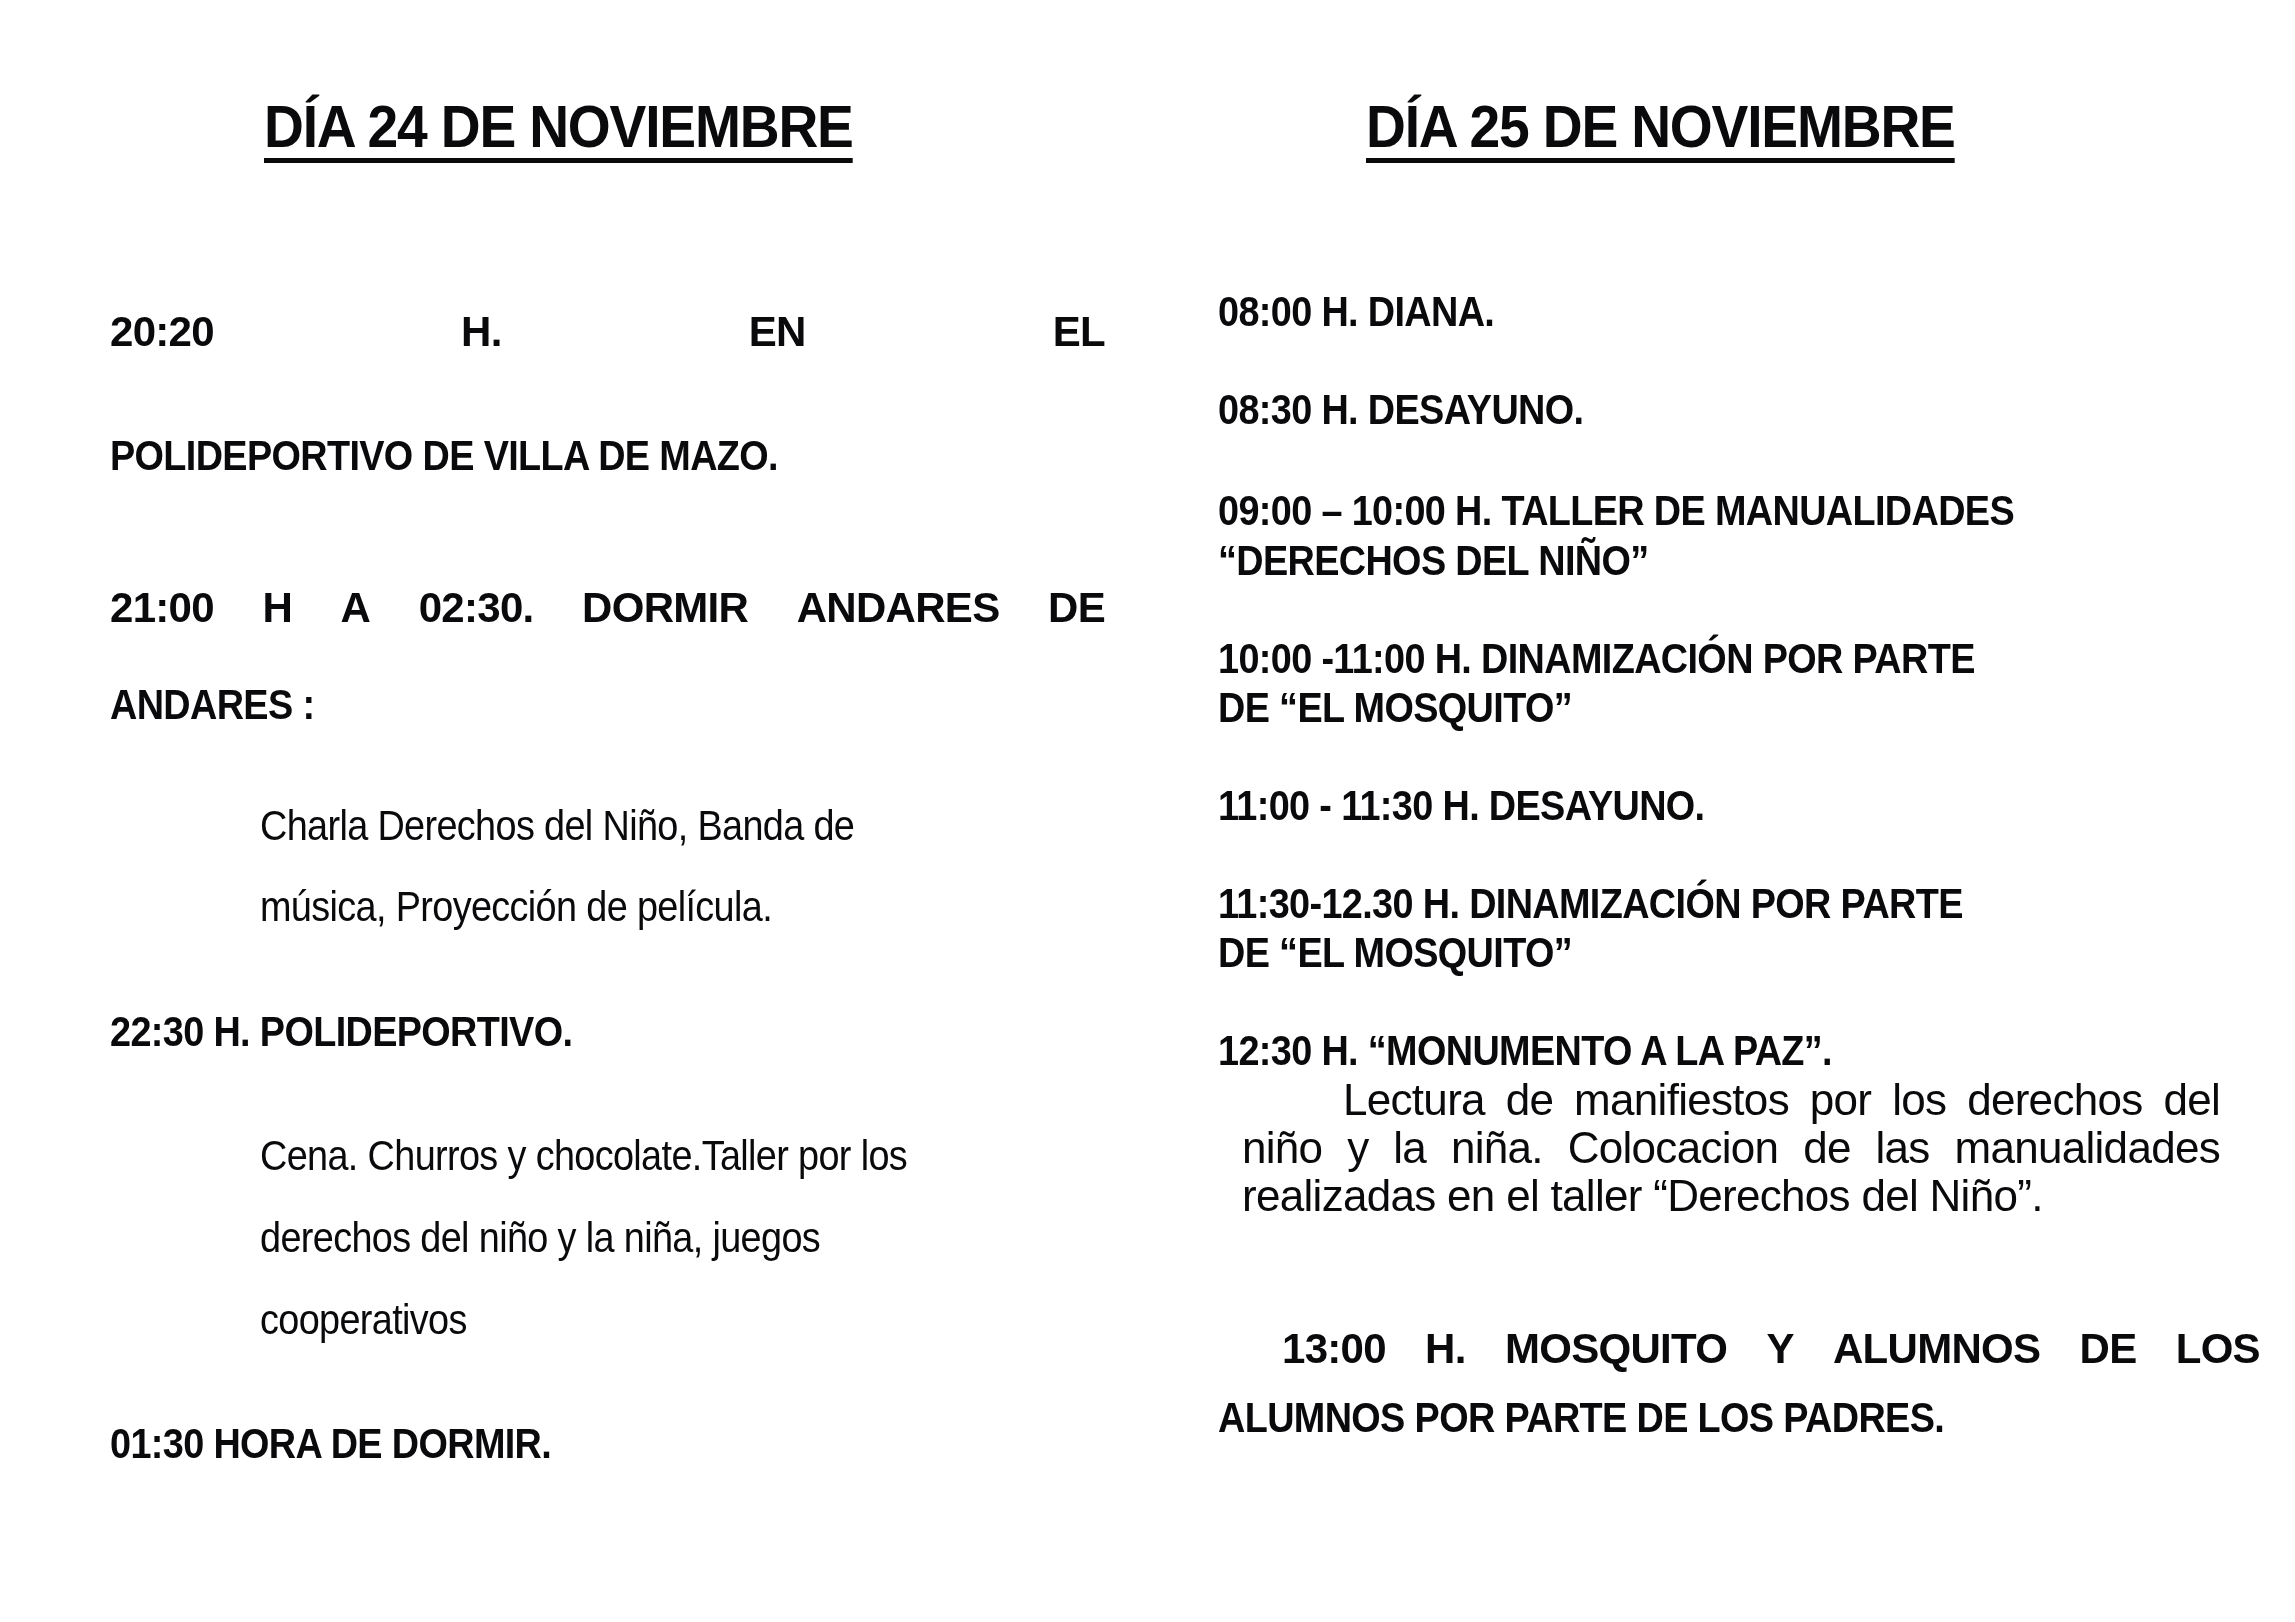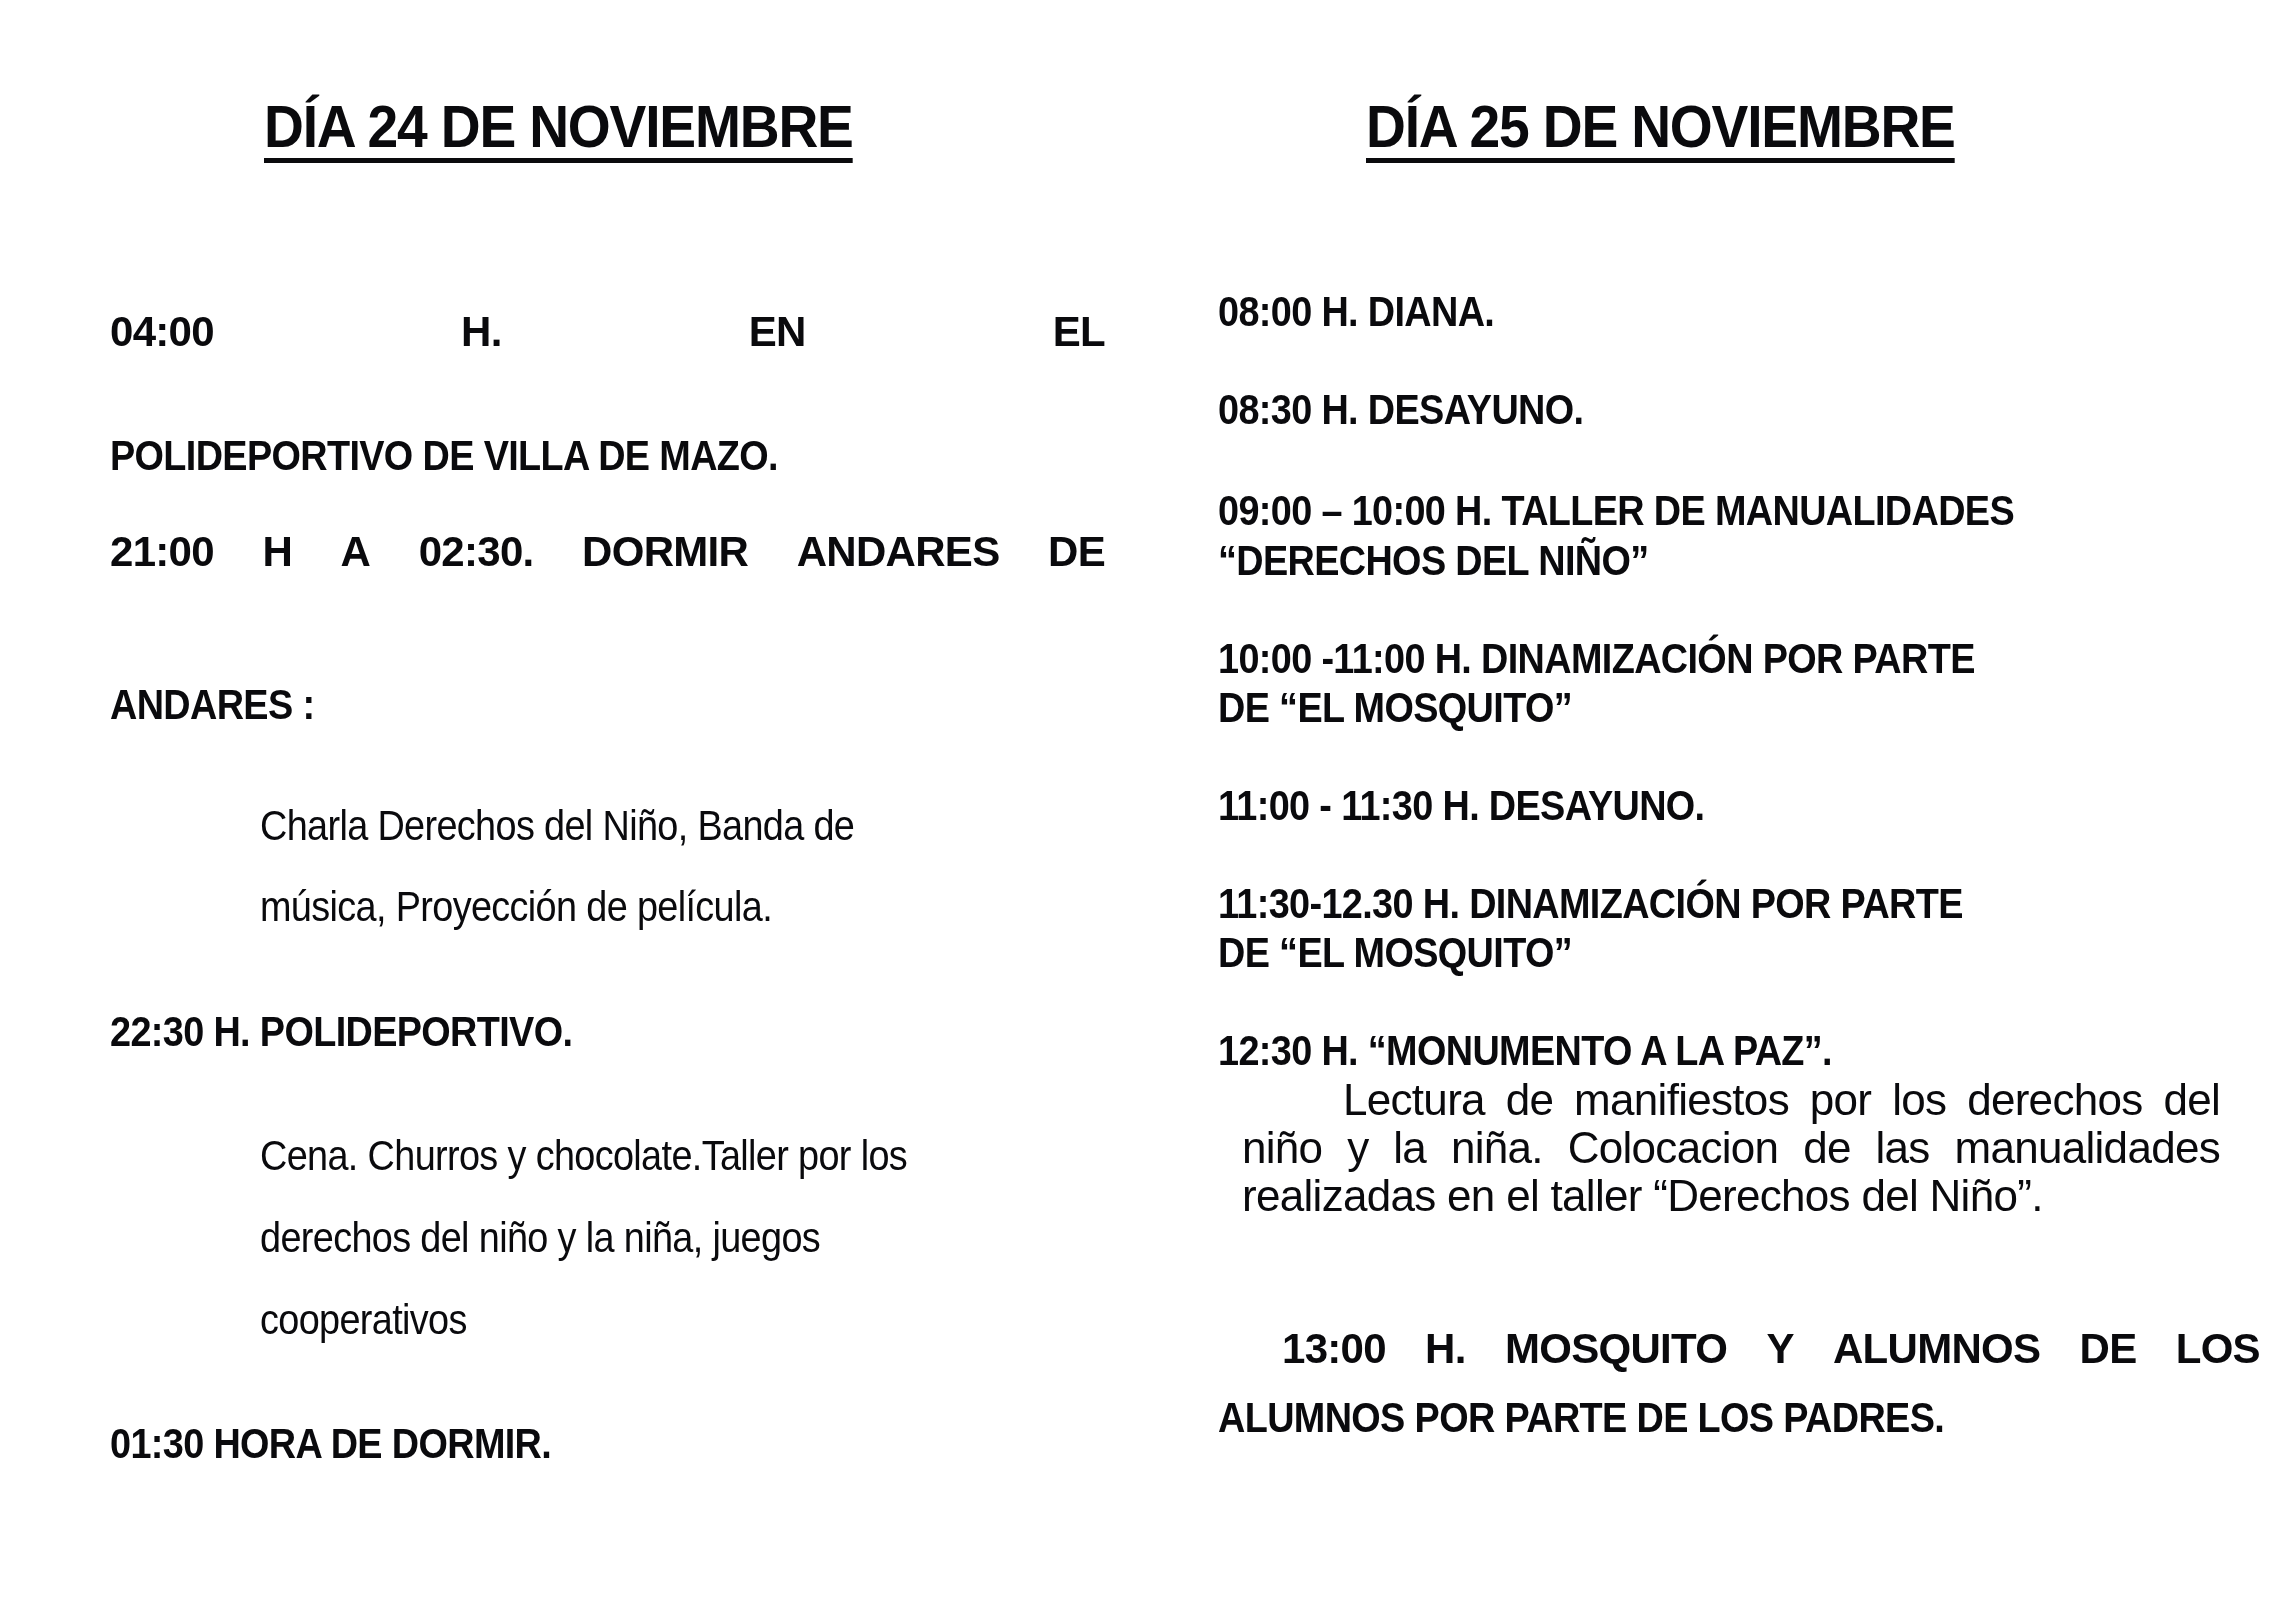--- a/index.html
+++ b/index.html
@@ -16,28 +16,28 @@
            transform:scaleX(0.9); transform-origin:left top; letter-spacing:-0.7px; }
   .para { position:absolute; font-weight:normal; font-size:44px; line-height:48px;
           text-align:justify; letter-spacing:-0.7px;margin-left:24px; }
 </style>
 </head>
 <body>
 
 <div class="heading" style="left:264px;top:92px;">DÍA 24 DE NOVIEMBRE</div>
 
 <div class="just" style="left:110px;top:308px;width:995px;">
-  <span>04:00</span>
+  <span>20:20</span>
   <span>H.</span>
   <span>EN</span>
   <span>EL</span>
 </div>
 <div class="line" style="left:110px;top:432px;">POLIDEPORTIVO DE VILLA DE MAZO.</div>
 
-<div class="just" style="left:110px;top:528px;width:995px;">
+<div class="just" style="left:110px;top:584px;width:995px;">
   <span>21:00</span>
   <span>H</span>
   <span>A</span>
   <span>02:30.</span>
   <span>DORMIR</span>
   <span>ANDARES</span>
   <span>DE</span>
 </div>
 <div class="line" style="left:110px;top:681px;">ANDARES :</div>
 <div class="plain" style="left:260px;top:802px;">Charla Derechos del Niño, Banda de</div>

